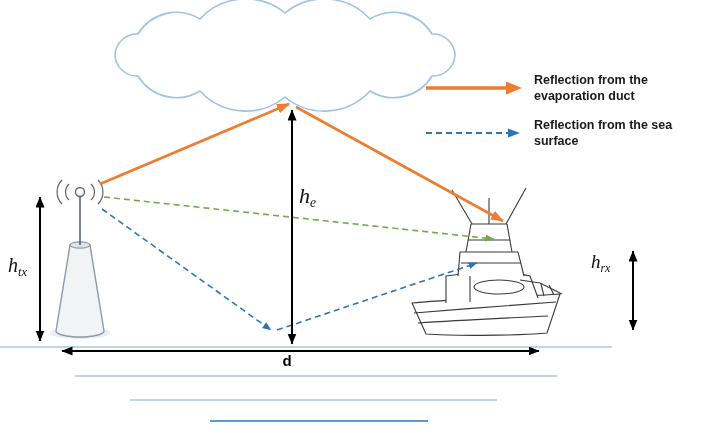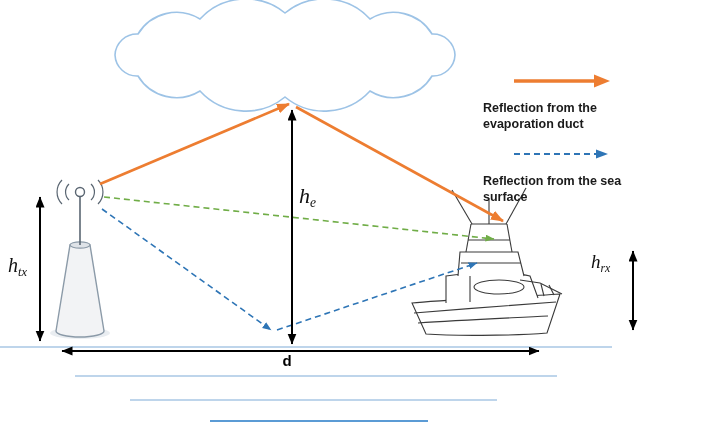--- a/index.html
+++ b/index.html
@@ -23,21 +23,21 @@
   .f-ink{fill:var(--c-ink,#000);}
   .dash{stroke-dasharray:6 4;}
   .nofill{fill:none;}
 
   .math{font-family:"Liberation Serif",serif;font-style:italic;fill:#111;}
   .math .sub{font-size:0.62em;}
   .dlabel{font-family:"Liberation Sans",sans-serif;font-weight:bold;font-size:15px;fill:#000;}
 
   .legend{position:absolute;left:424px;top:72px;width:276px;display:flex;
           flex-direction:column;gap:13px;}
-  .legend-row{display:flex;align-items:center;gap:10px;flex-direction:column;}
+  .legend-row{display:flex;align-items:center;gap:10px;}
   .legend-arrow{flex:0 0 auto;}
   .legend-label{width:158px;font-weight:bold;font-size:12.5px;line-height:1.28;color:#1a1a1a;}
   .legend-row:nth-child(3) .legend-label{text-align:right;margin-top:45px;}
 </style>
 </head>
 <body>
 
 <div class="stage">
 
   <svg class="diagram" width="703" height="433" viewBox="0 0 703 433">

